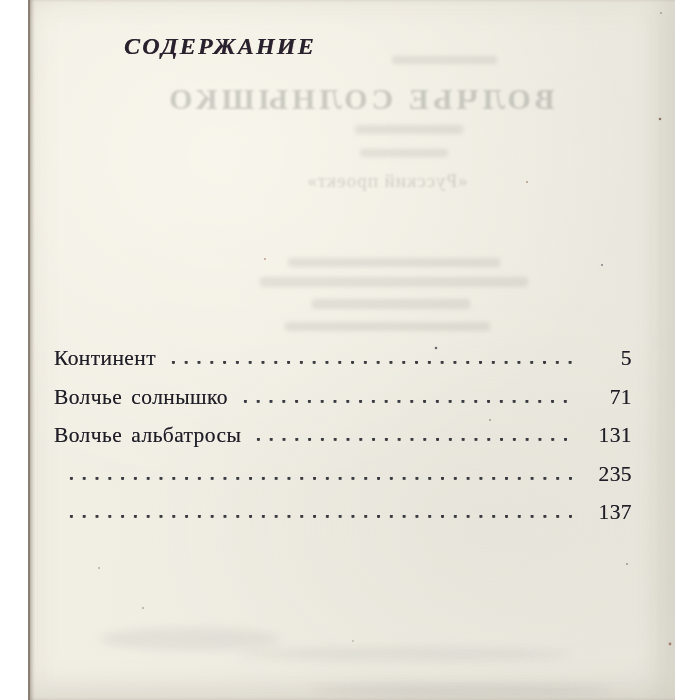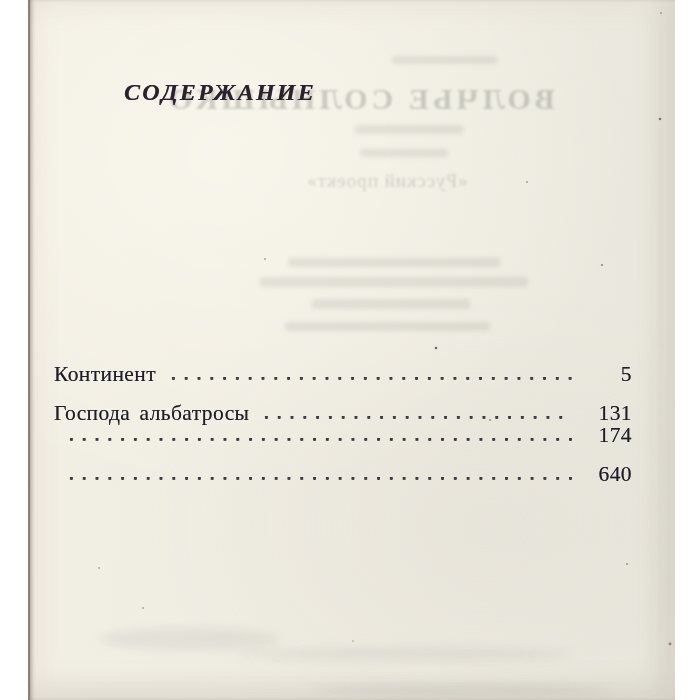--- a/index.html
+++ b/index.html
@@ -22,21 +22,20 @@
       inset 0 -12px 32px rgba(120,110,95,0.10),
       inset 0 6px 20px rgba(255,253,244,0.5);
   }
   
   .page-title{
     position:absolute;left:94px;top:31px;
     font-style:italic;font-weight:bold;font-size:24px;line-height:30px;
     letter-spacing:2.2px;color:#27222e;
     text-shadow:0 0 0.6px rgba(60,20,30,0.55), 0.6px 0.4px 0 rgba(120,40,50,0.18);
     white-space:nowrap;
-    margin-top:46px;
   }
   
   .ghost{position:absolute;pointer-events:none;}
   .ghost-text{
     transform:scaleX(-1);
     filter:blur(1px);
     text-align:center;white-space:nowrap;
   }
   .ghost-title{
     left:130px;top:84px;width:400px;
@@ -58,21 +57,21 @@
   }
   
   .toc{
     position:absolute;left:24px;top:346px;width:578px;
     font-size:21.5px;color:#1f1e27;letter-spacing:0.4px;word-spacing:3.5px;
   }
   .toc-row{
     display:flex;align-items:baseline;height:38.6px;
     text-shadow:0 0 0.5px rgba(30,28,40,0.6);
   }
-  .toc-title{white-space:nowrap;margin-top:16px;}
+  .toc-title{white-space:nowrap;}
   .toc-leader{
     flex:1 1 auto;height:5px;margin:0 14px 0 11px;
     background-image:radial-gradient(circle at 6.4px 2.4px, rgba(34,35,44,0.88) 1.35px, rgba(34,35,44,0) 1.8px);
     background-size:12.8px 5px;background-repeat:repeat-x;background-position:0 100%;
   }
   .toc-page{width:46px;text-align:right;white-space:nowrap;}
   
   .speck{
     position:absolute;left:0;top:0;width:2px;height:2px;border-radius:50%;
     background:transparent;
@@ -112,33 +111,38 @@
   <div class="page-title">СОДЕРЖАНИЕ</div>
 
   <div class="toc">
 
     <div class="toc-row">
       <span class="toc-title">Континент</span>
       <span class="toc-leader"></span>
       <span class="toc-page">5</span>
     </div>
 
+    <div class="toc-row">
+      <span class="toc-title">Волчье солнышко</span>
+      <span class="toc-leader"></span>
+      <span class="toc-page">71</span>
+    </div>
 
     <div class="toc-row">
-      <span class="toc-title">Господа альбатросы</span>
+      <span class="toc-title">Волчье альбатросы</span>
       <span class="toc-leader"></span>
       <span class="toc-page">131</span>
     </div>
 
     <div class="toc-row">
       <span class="toc-leader"></span>
-      <span class="toc-page">174</span>
+      <span class="toc-page">235</span>
     </div>
 
     <div class="toc-row">
       <span class="toc-leader"></span>
-      <span class="toc-page">640</span>
+      <span class="toc-page">137</span>
     </div>
 
   </div>
 
   <div class="speck"></div>
 </div>
 
 </body></html>

